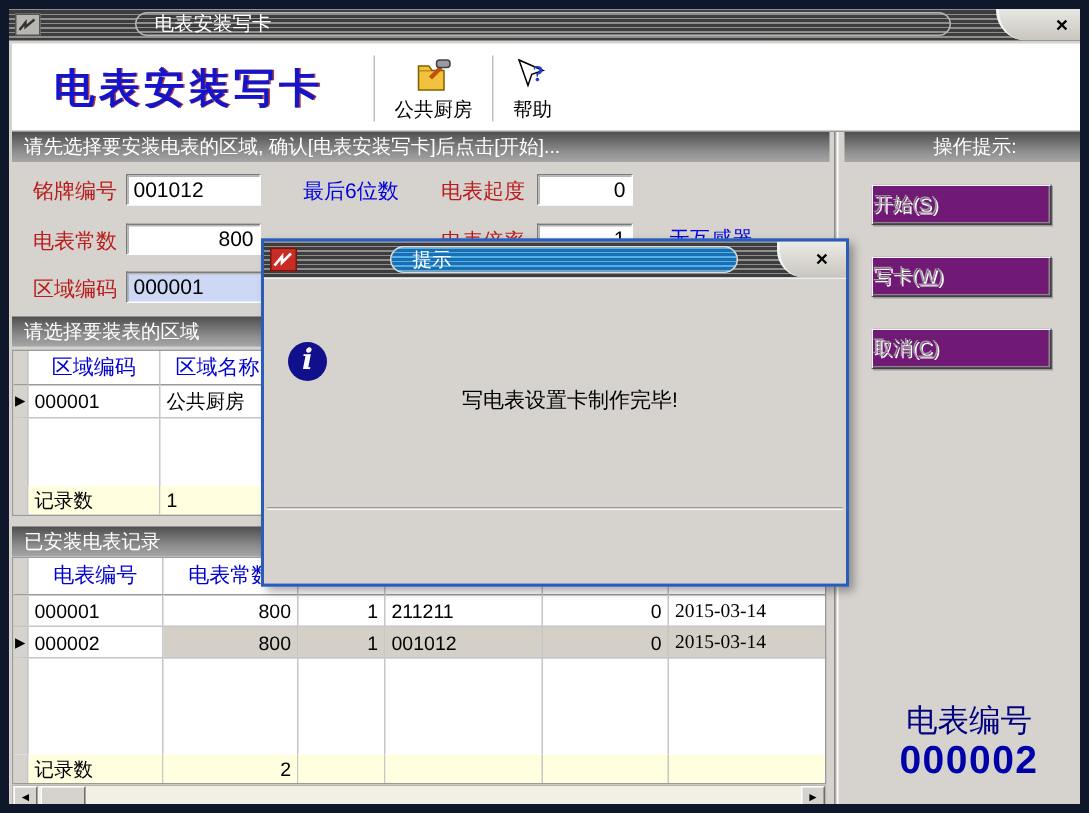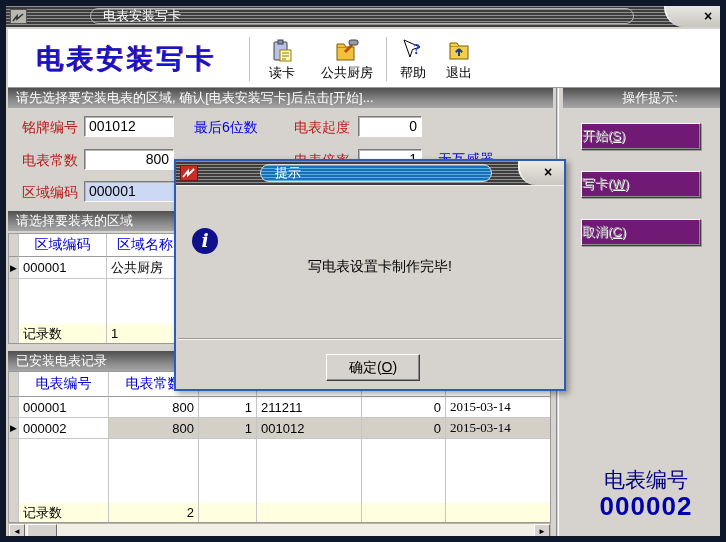--- a/index.html
+++ b/index.html
@@ -60,21 +60,21 @@
   
   .flabel { font-size:14px; color:#b91c1c; white-space:nowrap; }
   .tbox {
     background:#fff; font-size:14px; line-height:19px; padding:0 4px;
     border-top:1px solid #7b7b7b; border-left:1px solid #7b7b7b;
     border-bottom:1px solid #fdfdfd; border-right:1px solid #fdfdfd;
     box-shadow:inset 1px 1px 0 #b5b5b5; height:21px; white-space:nowrap; overflow:hidden;
   }
   .tbox.num { text-align:right; }
   .tbox.blue { background:#ccd8f4; }
-  .hint { font-size:14px; color:#0000e0; white-space:nowrap; }
+  .hint { font-size:14px; color:#0000e0; white-space:nowrap;margin-left:8px; }
 
   
   .grid { background:#fff; border:1px solid #9a9a9a; display:flex; flex-direction:column; overflow:hidden; }
   .grow { display:flex; flex:0 0 auto; }
   .gfill { display:flex; flex:1 1 auto; }
   .gfoot { display:flex; flex:0 0 auto; }
   .gc { border-right:1px solid #c6c6c6; border-bottom:1px solid #c6c6c6;
         font-size:13px; color:#000; padding:0 4px; display:flex; align-items:center;
         white-space:nowrap; overflow:hidden; }
   .gc.hd { color:#0000d0; font-size:14px; justify-content:center; border-bottom:1px solid #9a9a9a; }
@@ -159,31 +159,20 @@
     <div class="pill stripes">电表安装写卡</div>
     <div class="corner">
       <div class="xbtn">×</div>
     </div>
   </div>
 
   <div class="abs header">
     <div class="page-title">电表安装写卡</div>
     <div class="toolbar">
       <div class="tsep"></div>
-      <div class="tbtn">
-        <div class="ticon">
-          <svg width="24" height="24" viewBox="0 0 24 24">
-              <rect x="4" y="3" width="13" height="18" rx="1" fill="#b8c4e4" stroke="#404040"></rect>
-              <rect x="8" y="1" width="5" height="4" fill="#8090c0" stroke="#404040"></rect>
-              <rect x="10" y="11" width="11" height="11" fill="#fff8c0" stroke="#908000"></rect>
-              <path d="M12 14h7M12 17h7M12 20h4" stroke="#908000" fill="none"></path>
-            </svg>
-        </div>
-        <span class="tlabel">读卡</span>
-      </div>
       <div class="tbtn" style="width:72px">
         <div class="ticon">
           <svg width="24" height="24" viewBox="0 0 24 24">
               <rect x="2" y="8" width="17" height="13" fill="#f2c23c" stroke="#806000"></rect>
               <path d="M2 8V5h7l2 3" fill="#f2c23c" stroke="#806000"></path>
               <path d="M10 13l7-7" stroke="#c05010" stroke-width="3"></path>
               <rect x="14" y="1" width="9" height="5" rx="2" fill="#9a9aa4" stroke="#404040"></rect>
             </svg>
         </div>
         <span class="tlabel">公共厨房</span>
@@ -191,30 +180,20 @@
       <div class="tsep"></div>
       <div class="tbtn" style="width:46px">
         <div class="ticon">
           <svg width="24" height="24" viewBox="0 0 24 24">
               <path d="M3 1l6 17 2.5-7.5L19 8z" fill="#fff" stroke="#000"></path>
               <text x="12" y="15" font-size="15" fill="#2040d0" font-weight="bold" font-family="serif">?</text>
             </svg>
         </div>
         <span class="tlabel">帮助</span>
       </div>
-      <div class="tbtn" style="width:46px">
-        <div class="ticon">
-          <svg width="24" height="24" viewBox="0 0 24 24">
-              <rect x="3" y="7" width="18" height="13" fill="#f2d04c" stroke="#806000"></rect>
-              <path d="M3 7V4h7l2 3" fill="#f2d04c" stroke="#806000"></path>
-              <path d="M12 17v-7m0 0l-3.2 3.2M12 10l3.2 3.2" stroke="#204080" stroke-width="2" fill="none"></path>
-            </svg>
-        </div>
-        <span class="tlabel">退出</span>
-      </div>
     </div>
   </div>
 
   <div class="abs secbar" style="left:2px;top:82px;width:545px;height:20px;">请先选择要安装电表的区域, 确认[电表安装写卡]后点击[开始]...</div>
   <div class="abs divider" style="left:550px;top:82px;height:456px;"></div>
   <div class="abs secbar center" style="left:557px;top:82px;width:166px;height:20px;">操作提示:</div>
 
   <div class="abs flabel" style="left:16px;top:113px;">铭牌编号</div>
   <div class="abs tbox" style="left:78px;top:110px;width:90px;">001012</div>
   <div class="abs hint" style="left:188px;top:113px;">最后6位数</div>
@@ -332,19 +311,16 @@
       </div>
       <div class="dpill">提示</div>
       <div class="dcorner">
         <div class="xbtn" style="right:8px;top:3px;">×</div>
       </div>
     </div>
     <div class="dbody">
       <div class="info-icon">i</div>
       <div class="dmsg">写电表设置卡制作完毕!</div>
       <div class="dsep"></div>
-      <div class="okbtn">
-        <span>确定(</span><span class="u">O</span><span>)</span>
-      </div>
     </div>
   </div>
 
 </div>
 
 </body></html>

